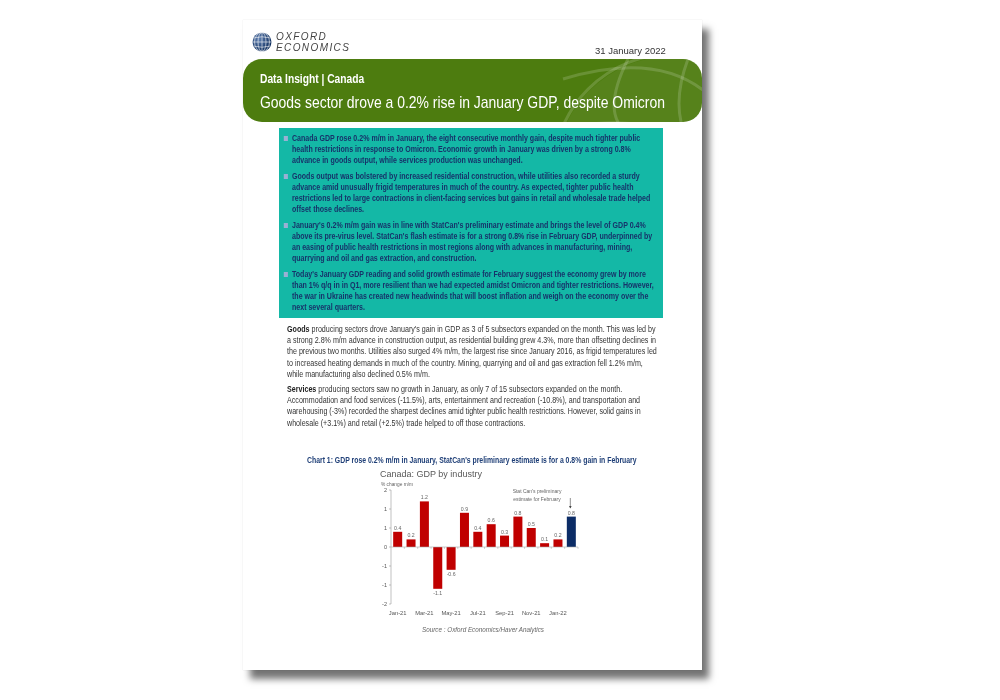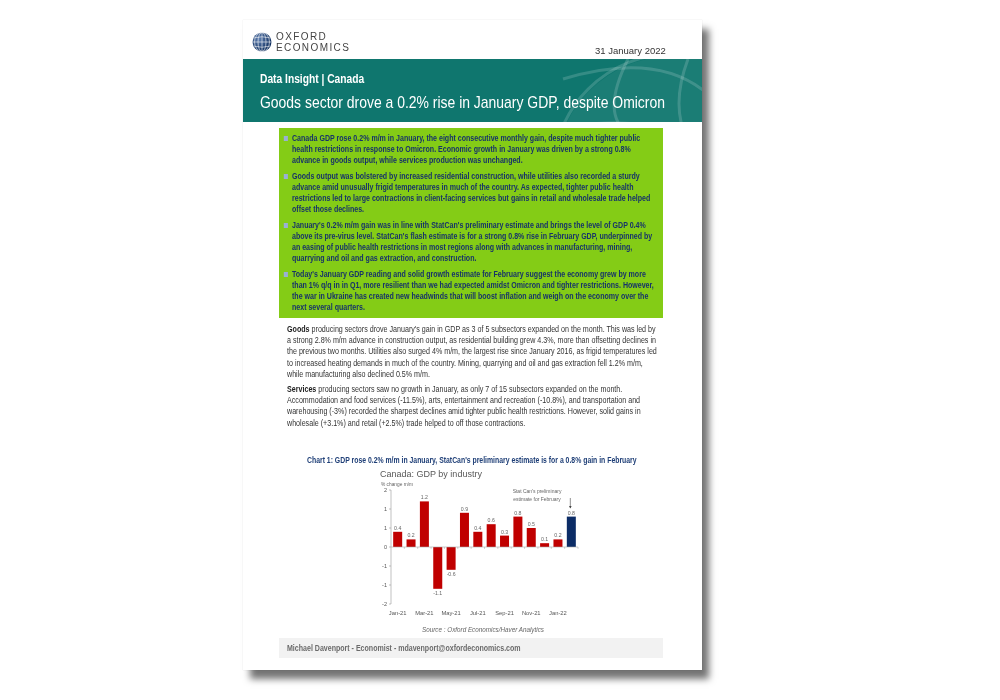--- a/index.html
+++ b/index.html
@@ -11,31 +11,31 @@
   .page {
     position: absolute; left: 243px; top: 20px; width: 459px; height: 650px;
     background: #ffffff;
     box-shadow: 7px 9px 7px rgba(0,0,0,0.55), 0 0 1px rgba(0,0,0,0.15);
   }
   .abs { position: absolute; }
   .cond { transform: scaleX(0.82); transform-origin: left top; }
 
   
   .logo-globe { left: 9px; top: 12px; width: 20px; height: 20px; }
-  .logo-text { left: 33px; top: 11px; color: #444; font-size: 10px; letter-spacing: 1.4px; line-height: 11px; font-weight: normal; }
+  .logo-text { left: 33px; top: 11px; color: #444; font-size: 10px; letter-spacing: 1.4px; line-height: 11px; font-weight: normal; font-style: italic; }
   .date { left: 352px; top: 25px; font-size: 9.5px; color: #333; }
 
   
-  .banner { left: 0; top: 39px; width: 459px; height: 63px; background: #0f766e; overflow: hidden; }
+  .banner { left: 0; top: 39px; width: 459px; height: 63px; background: #4d7c0f; overflow: hidden; border-radius: 19px; }
   .banner svg { position: absolute; left: 0; top: 0; }
   .kicker { left: 17px; top: 13px; width: 300px; color: #fff; font-weight: bold; font-size: 12.5px; white-space: nowrap; }
   .headline { left: 17px; top: 34px; width: 540px; color: #fff; font-size: 17px; white-space: nowrap; }
 
   
-  .keybox { left: 36px; top: 108px; width: 384px; height: 190px; background: #84cc16; }
+  .keybox { left: 36px; top: 108px; width: 384px; height: 190px; background: #14b8a6; }
   .keylist { position: absolute; left: 13px; top: 5px; width: 449px; margin: 0; padding: 0; list-style: none; }
   .keylist li { position: relative; font-size: 8.6px; line-height: 11px; font-weight: bold; color: #17336a; margin-bottom: 5px; }
   .keylist .marker { position: absolute; left: -10px; top: 3px; width: 5px; height: 5px; background: #9ab0d4; }
 
   
   .bodytext { left: 44px; width: 456px; font-size: 8.7px; line-height: 11.2px; color: #333; margin: 0; }
   .bodytext b { color: #222; }
 
   
   .chart-title { left: 64px; top: 435px; width: 440px; white-space: nowrap; font-size: 8.4px; font-weight: bold; color: #1f3f77; }
@@ -169,16 +169,13 @@
       <text x="134.53571428571428" y="149" font-size="5.8" fill="#555" text-anchor="middle" font-family="&quot;Liberation Sans&quot;, sans-serif">Sep-21</text>
       <text x="161.25" y="149" font-size="5.8" fill="#555" text-anchor="middle" font-family="&quot;Liberation Sans&quot;, sans-serif">Nov-21</text>
       <text x="187.9642857142857" y="149" font-size="5.8" fill="#555" text-anchor="middle" font-family="&quot;Liberation Sans&quot;, sans-serif">Jan-22</text>
       <text x="167" y="27" font-size="5" fill="#666" text-anchor="middle" font-family="&quot;Liberation Sans&quot;, sans-serif">Stat Can's preliminary</text>
       <text x="167" y="34.5" font-size="5" fill="#666" text-anchor="middle" font-family="&quot;Liberation Sans&quot;, sans-serif">estimate for February</text>
       <line x1="200.32142857142856" y1="32" x2="200.32142857142856" y2="42" stroke="#444" stroke-width="0.6"></line>
       <path d="M199.02142857142854 40 L200.32142857142856 42.5 L201.62142857142857 40 Z" fill="#444"></path>
       <text x="113" y="166" font-size="6.3" fill="#666" font-style="italic" text-anchor="middle" font-family="&quot;Liberation Sans&quot;, sans-serif">Source : Oxford Economics/Haver Analytics</text>
     </svg>
 
-  <div class="abs footer">
-    <div class="footer-text cond">Michael Davenport - Economist - mdavenport@oxfordeconomics.com</div>
-  </div>
 </div>
 
 </body></html>

